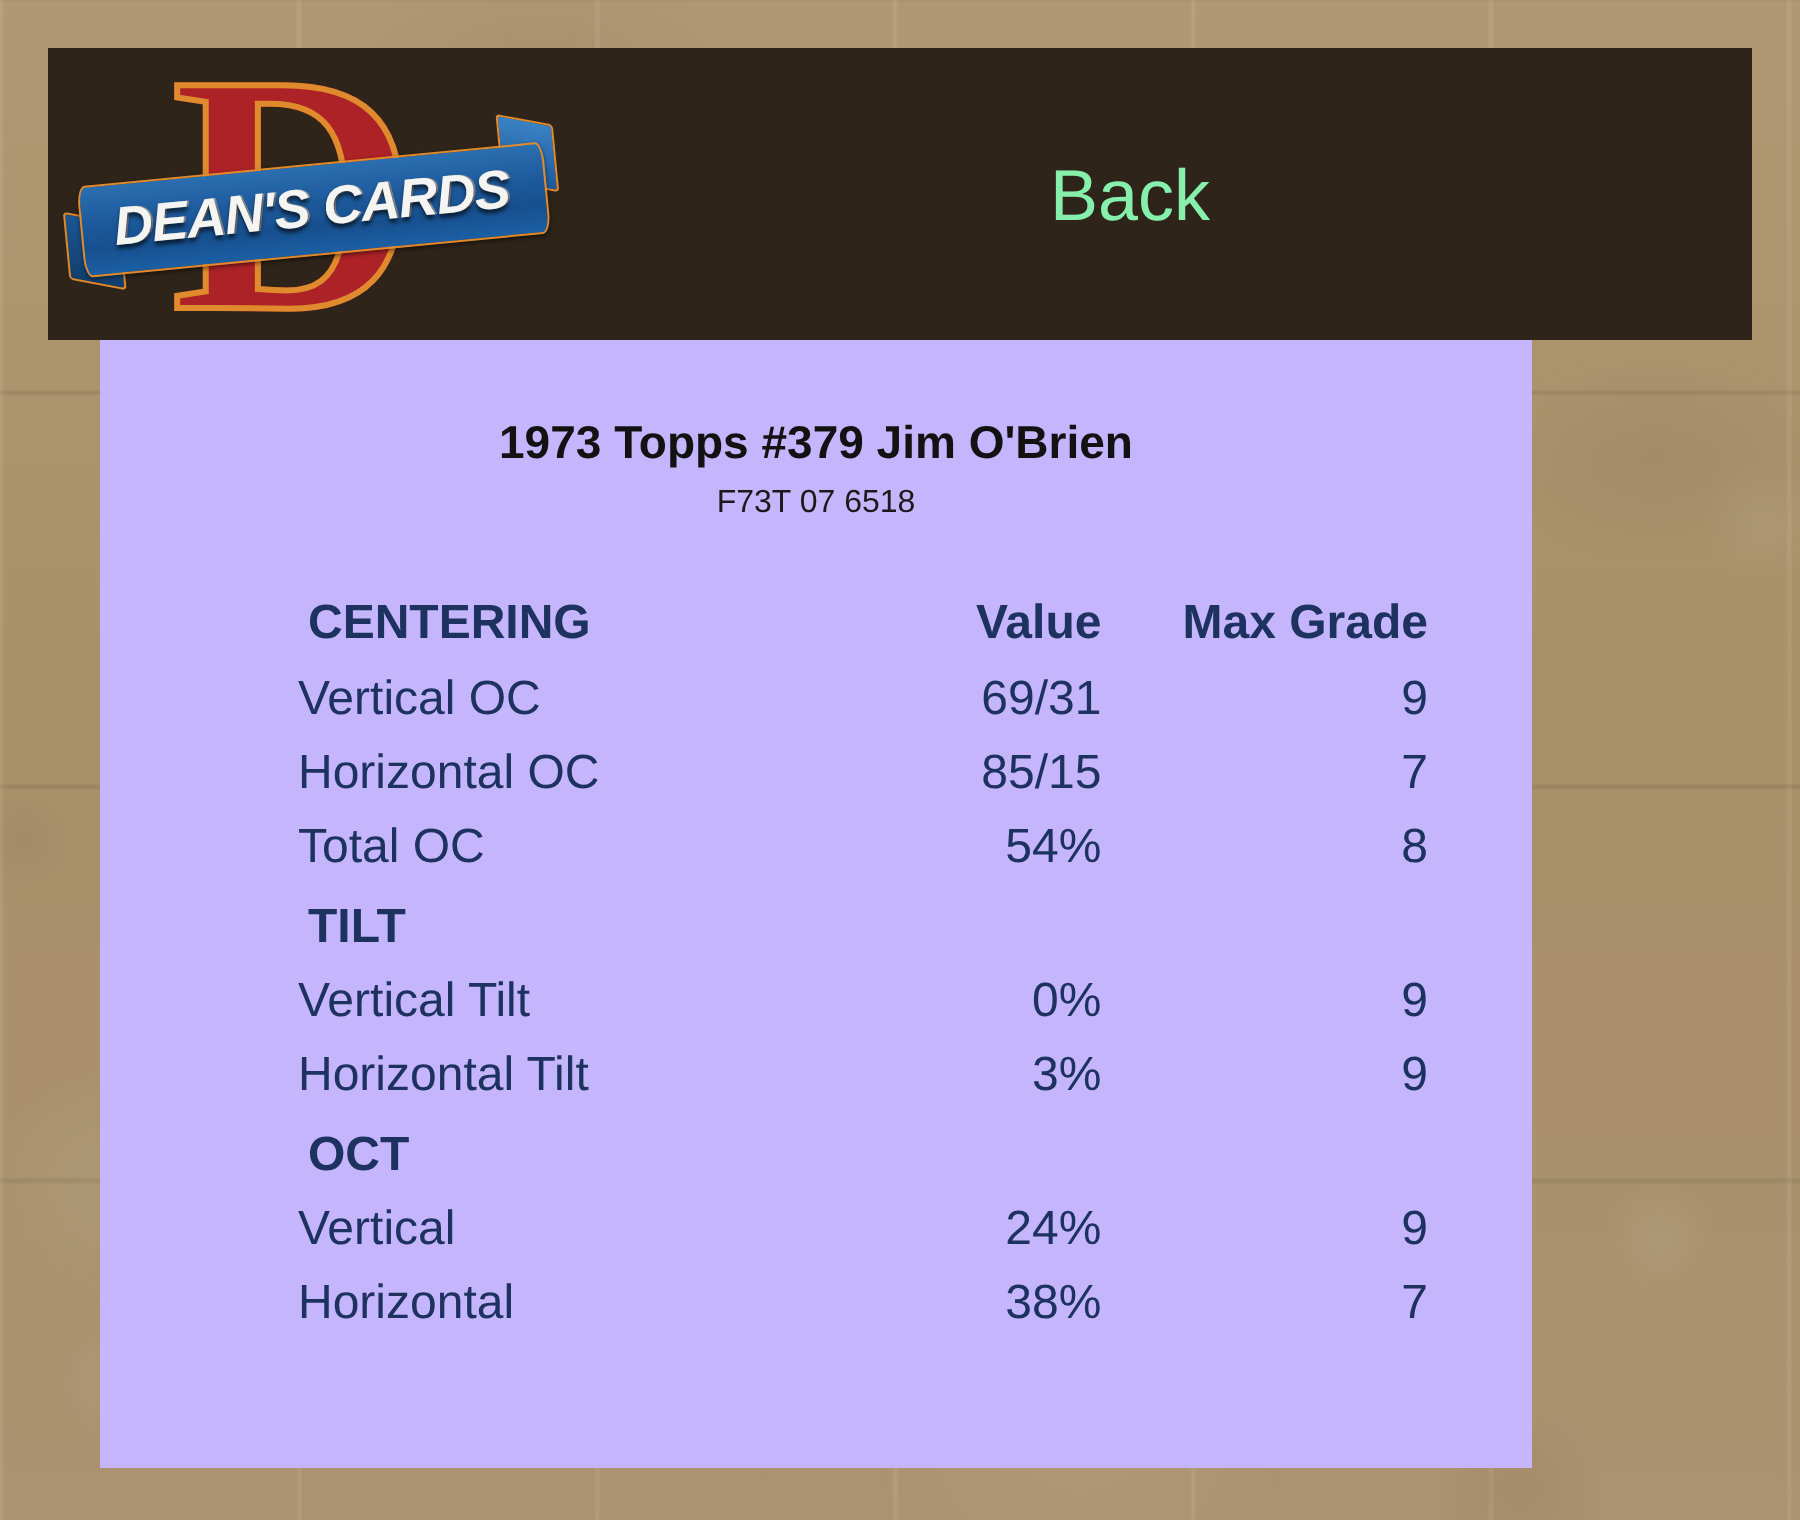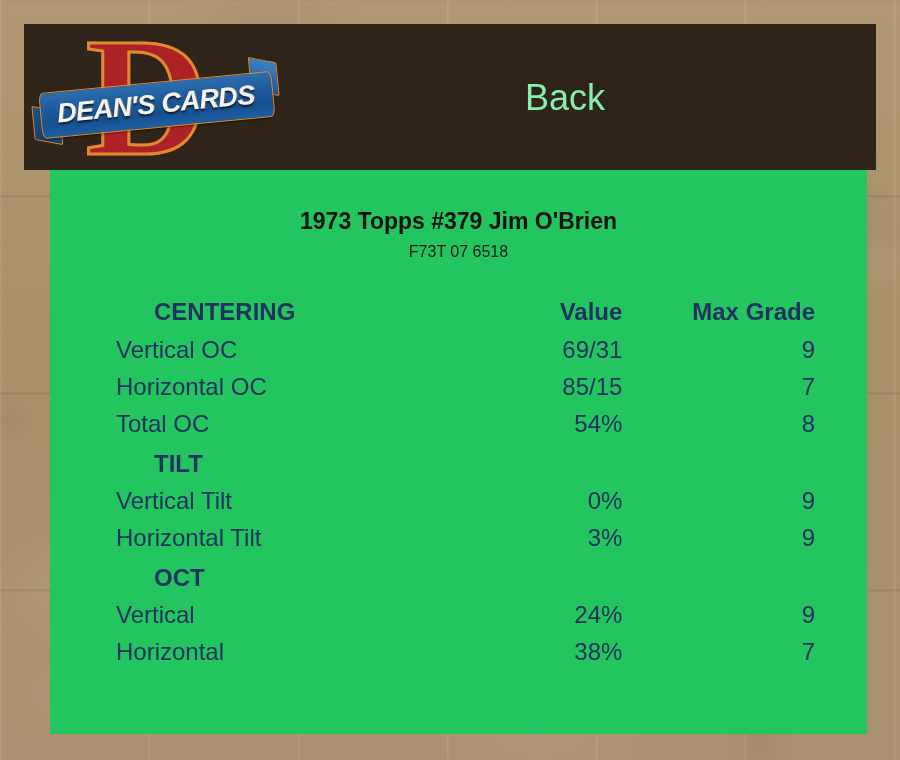--- a/index.html
+++ b/index.html
@@ -175,23 +175,23 @@
     font-weight: normal;
     line-height: 1.25;
     margin-top: 0;
   }
 
   
   .panel {
     position: absolute;
     left: 50px;
     top: 170px;
-    width: 817px;
+    width: 716px;
     height: 564px;
-    background: #22c55e;
+    background: #c4b5fd;
   }
 
   .card-title {
     text-align: center;
     font-size: 23px;
     font-weight: bold;
     color: #121212;
     margin-top: 38px;
   }
   .card-id {
@@ -223,21 +223,21 @@
   .th-value { text-align: right; padding-right: 22px !important; }
   .th-grade { text-align: right; padding-right: 52px !important; }
 
   .stats td {
     font-size: 24px;
     font-weight: normal;
     color: #1e3260;
     height: 35px;
     vertical-align: middle;
   }
-  .td-label { text-align: left; padding-left: 66px; }
+  .td-label { text-align: left; padding-left: 99px; }
   .td-value { text-align: right; padding-right: 22px; }
   .td-grade { text-align: right; padding-right: 52px; }
 
   tr.section-row td {
     font-weight: bold;
     padding-left: 104px;
     padding-top: 4px;
   }
 </style>
 </head>

